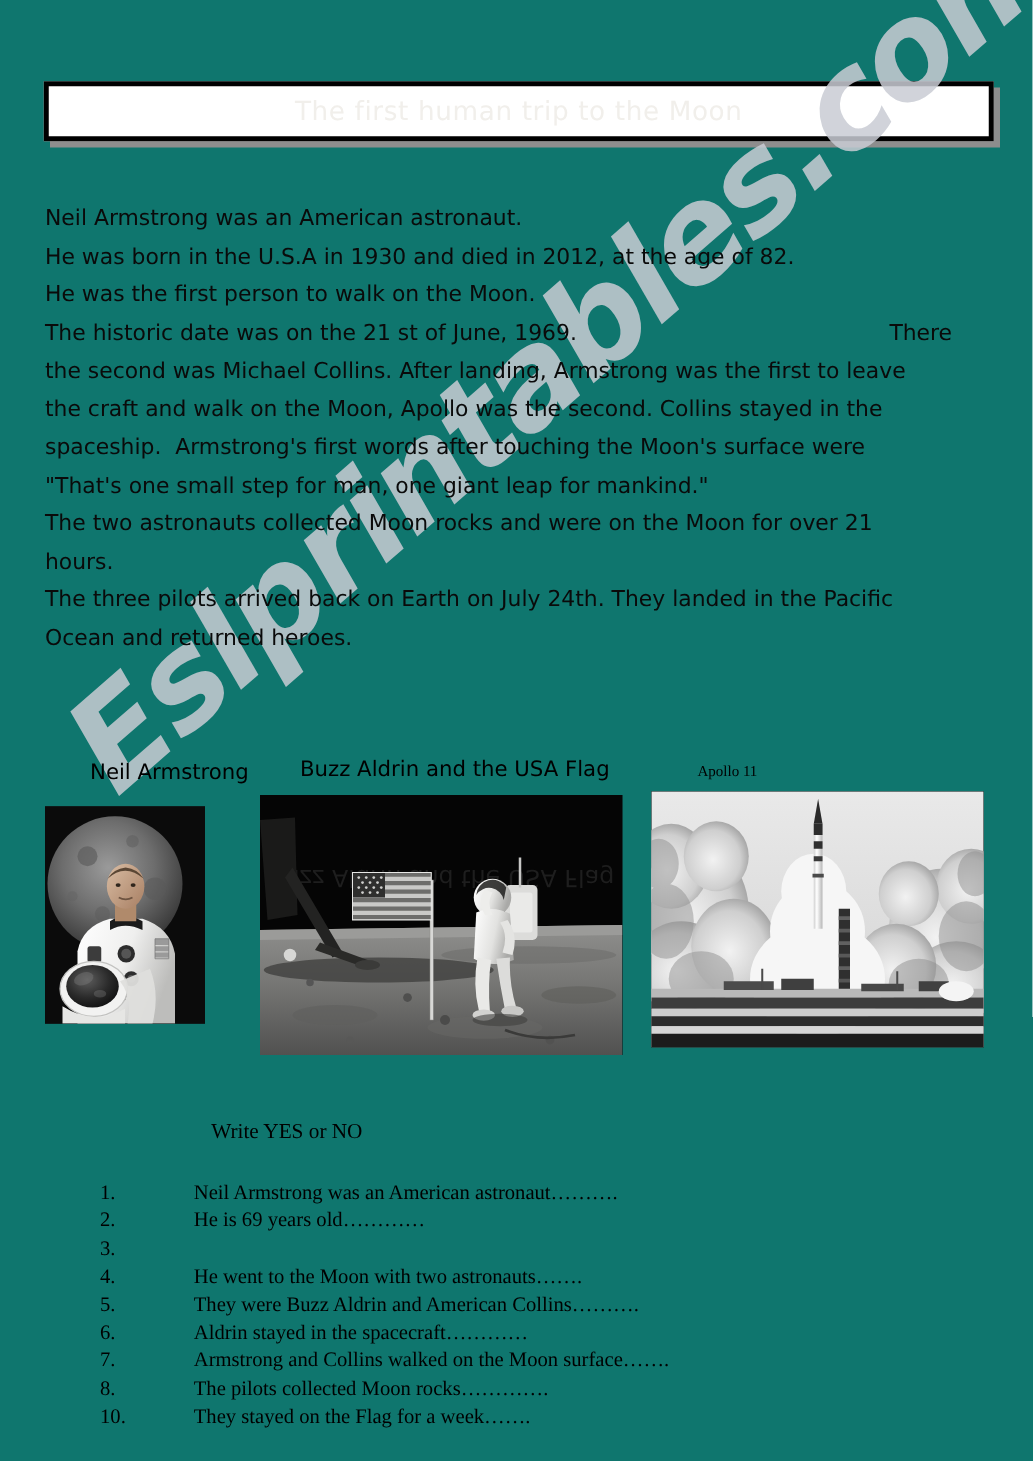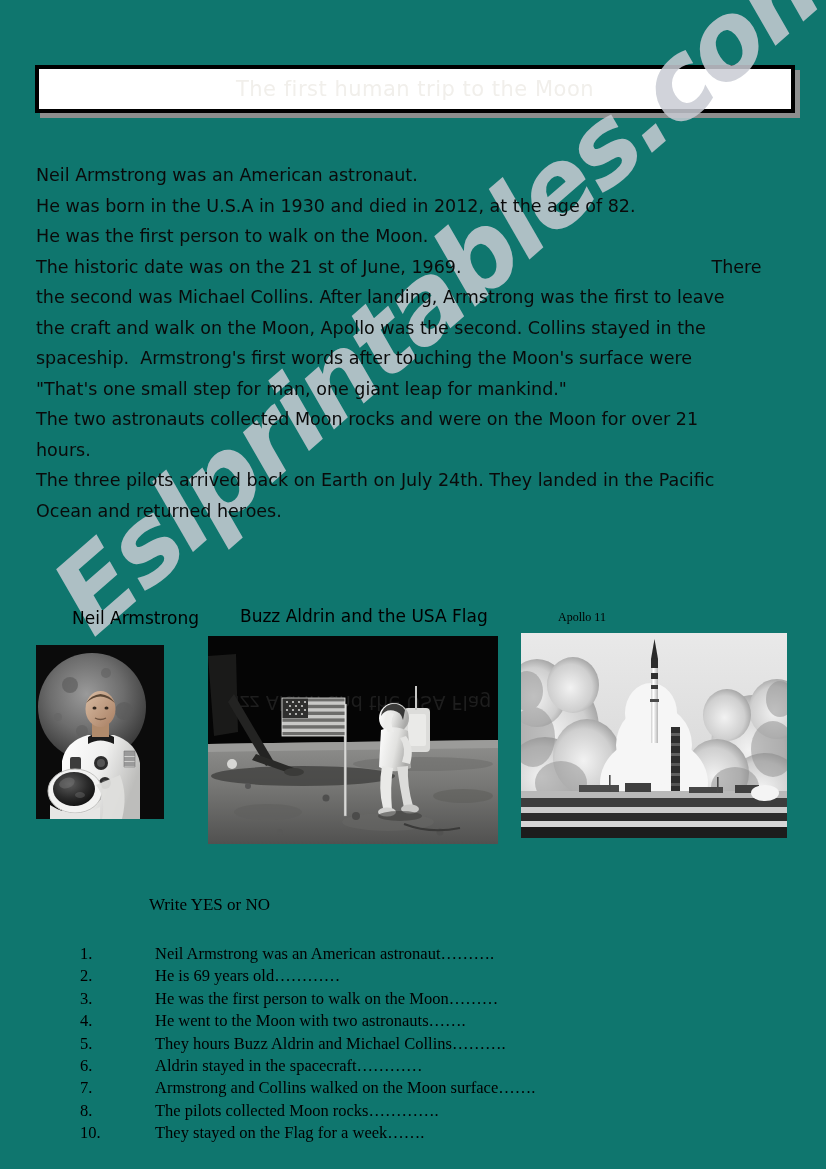--- a/index.html
+++ b/index.html
@@ -149,21 +149,21 @@
     position: absolute;
     left: 0;
     top: 895px;
     width: 826px;
     z-index: 6;
     font-family: "Liberation Serif", "DejaVu Serif", serif;
     color: #000;
   }
   .q-head {
     position: absolute;
-    left: 149px;
+    left: 169px;
     top: 0;
     font-size: 17px;
   }
   .q-list {
     position: absolute;
     left: 80px;
     top: 48px;
     width: 700px;
   }
   .q-row {
@@ -470,29 +470,28 @@
       <div class="q-row">
         <span class="q-num">1.</span>
         <span class="q-txt">Neil Armstrong was an American astronaut……….</span>
       </div>
       <div class="q-row">
         <span class="q-num">2.</span>
         <span class="q-txt">He is 69 years old…………</span>
       </div>
       <div class="q-row">
         <span class="q-num">3.</span>
-        <span class="q-txt">He was the first person to walk on the Moon………</span>
       </div>
       <div class="q-row">
         <span class="q-num">4.</span>
         <span class="q-txt">He went to the Moon with two astronauts…….</span>
       </div>
       <div class="q-row">
         <span class="q-num">5.</span>
-        <span class="q-txt"> They hours Buzz Aldrin and Michael Collins……….</span>
+        <span class="q-txt"> They were Buzz Aldrin and American Collins……….</span>
       </div>
       <div class="q-row">
         <span class="q-num">6.</span>
         <span class="q-txt"> Aldrin stayed in the spacecraft…………</span>
       </div>
       <div class="q-row">
         <span class="q-num">7.</span>
         <span class="q-txt"> Armstrong and Collins walked on the Moon surface…….</span>
       </div>
       <div class="q-row">

